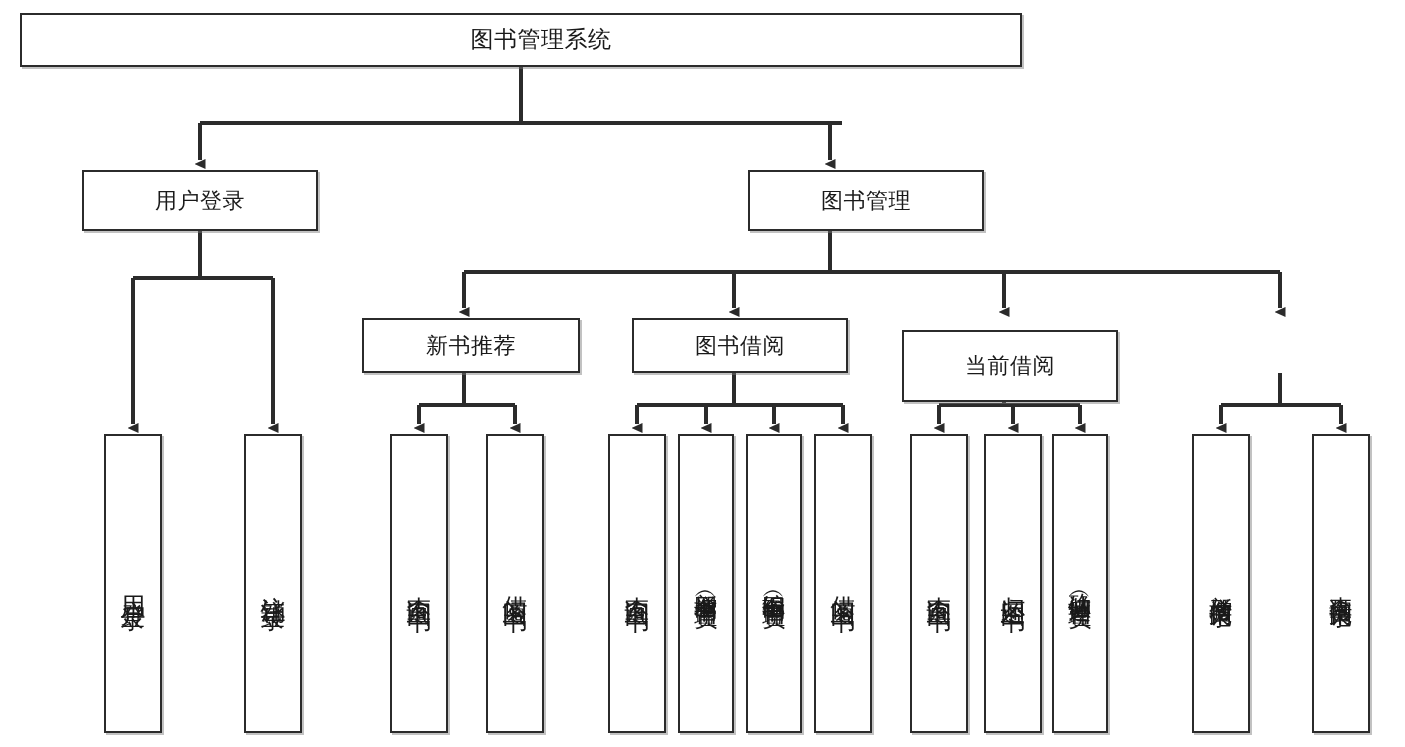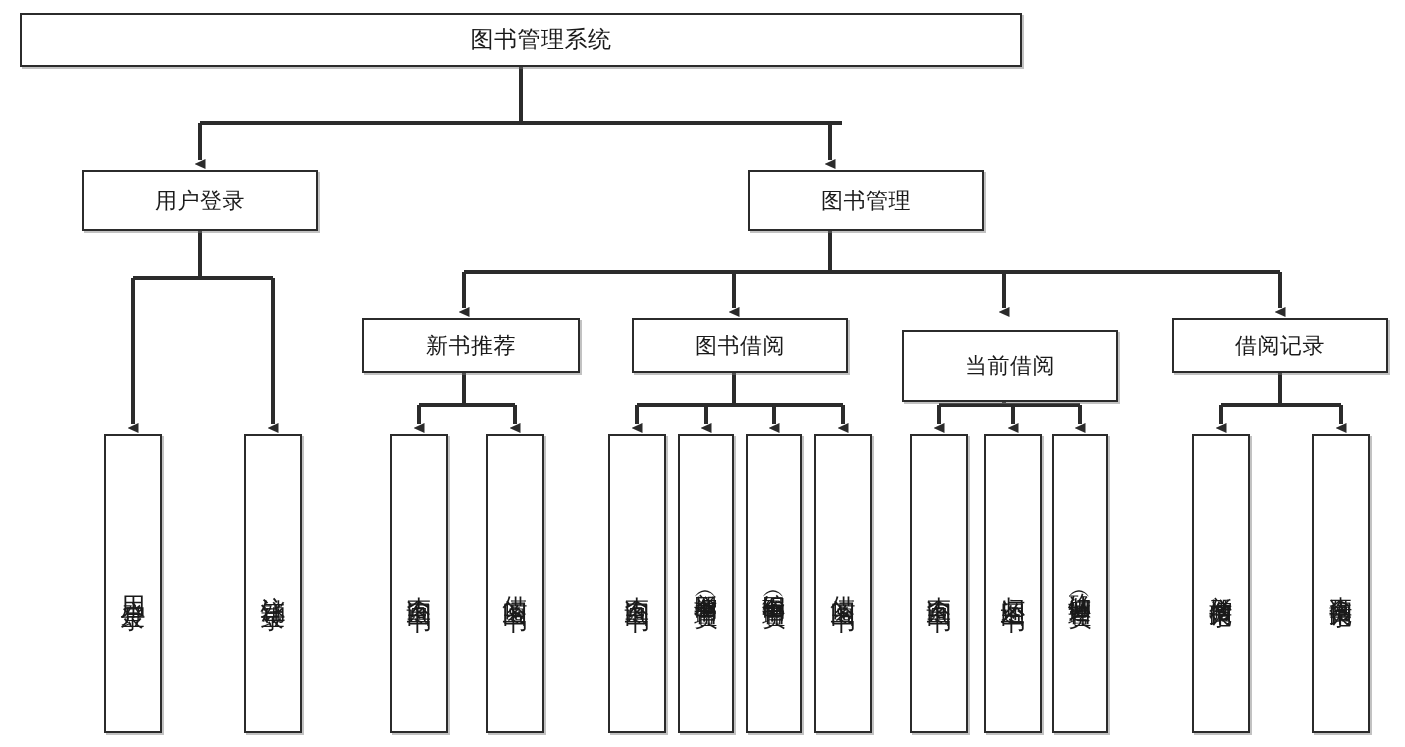--- a/index.html
+++ b/index.html
@@ -144,23 +144,20 @@
 
   <div class="node horiz" style="left:632px; top:318px; width:216px; height:55px;">
     <span class="label">图书借阅</span>
   </div>
   <div class="node horiz" style="left:362px; top:318px; width:218px; height:55px;">
     <span class="label">新书推荐</span>
   </div>
   <div class="node horiz" style="left:902px; top:330px; width:216px; height:72px;">
     <span class="label">当前借阅</span>
   </div>
-  <div class="node horiz" style="left:1172px; top:318px; width:216px; height:55px;">
-    <span class="label">借阅记录</span>
-  </div>
 
   <div class="node vert" style="left:104px; top:434px; width:58px; height:299px;">
     <span class="label">用户登录</span>
   </div>
   <div class="node vert" style="left:244px; top:434px; width:58px; height:299px;">
     <span class="label">注销登录</span>
   </div>
   <div class="node vert" style="left:390px; top:434px; width:58px; height:299px;">
     <span class="label">查询图书</span>
   </div>

